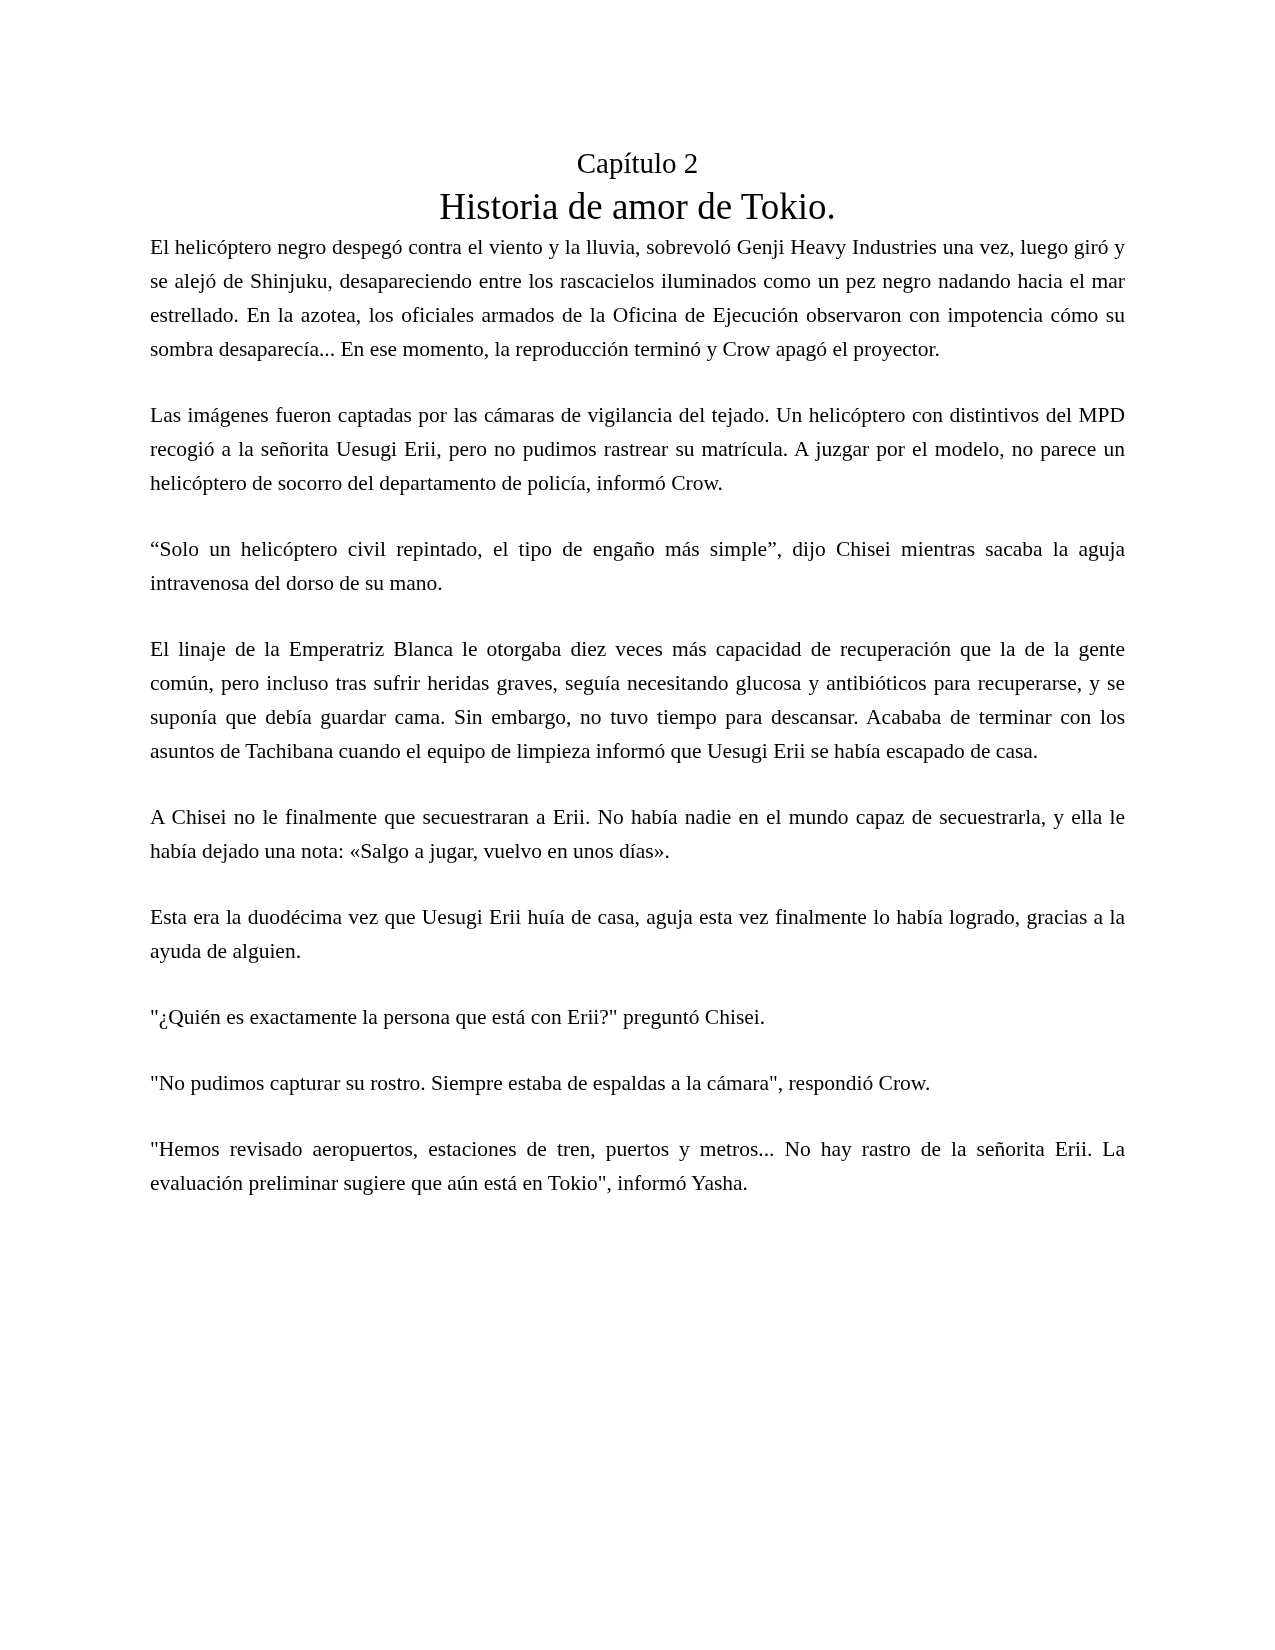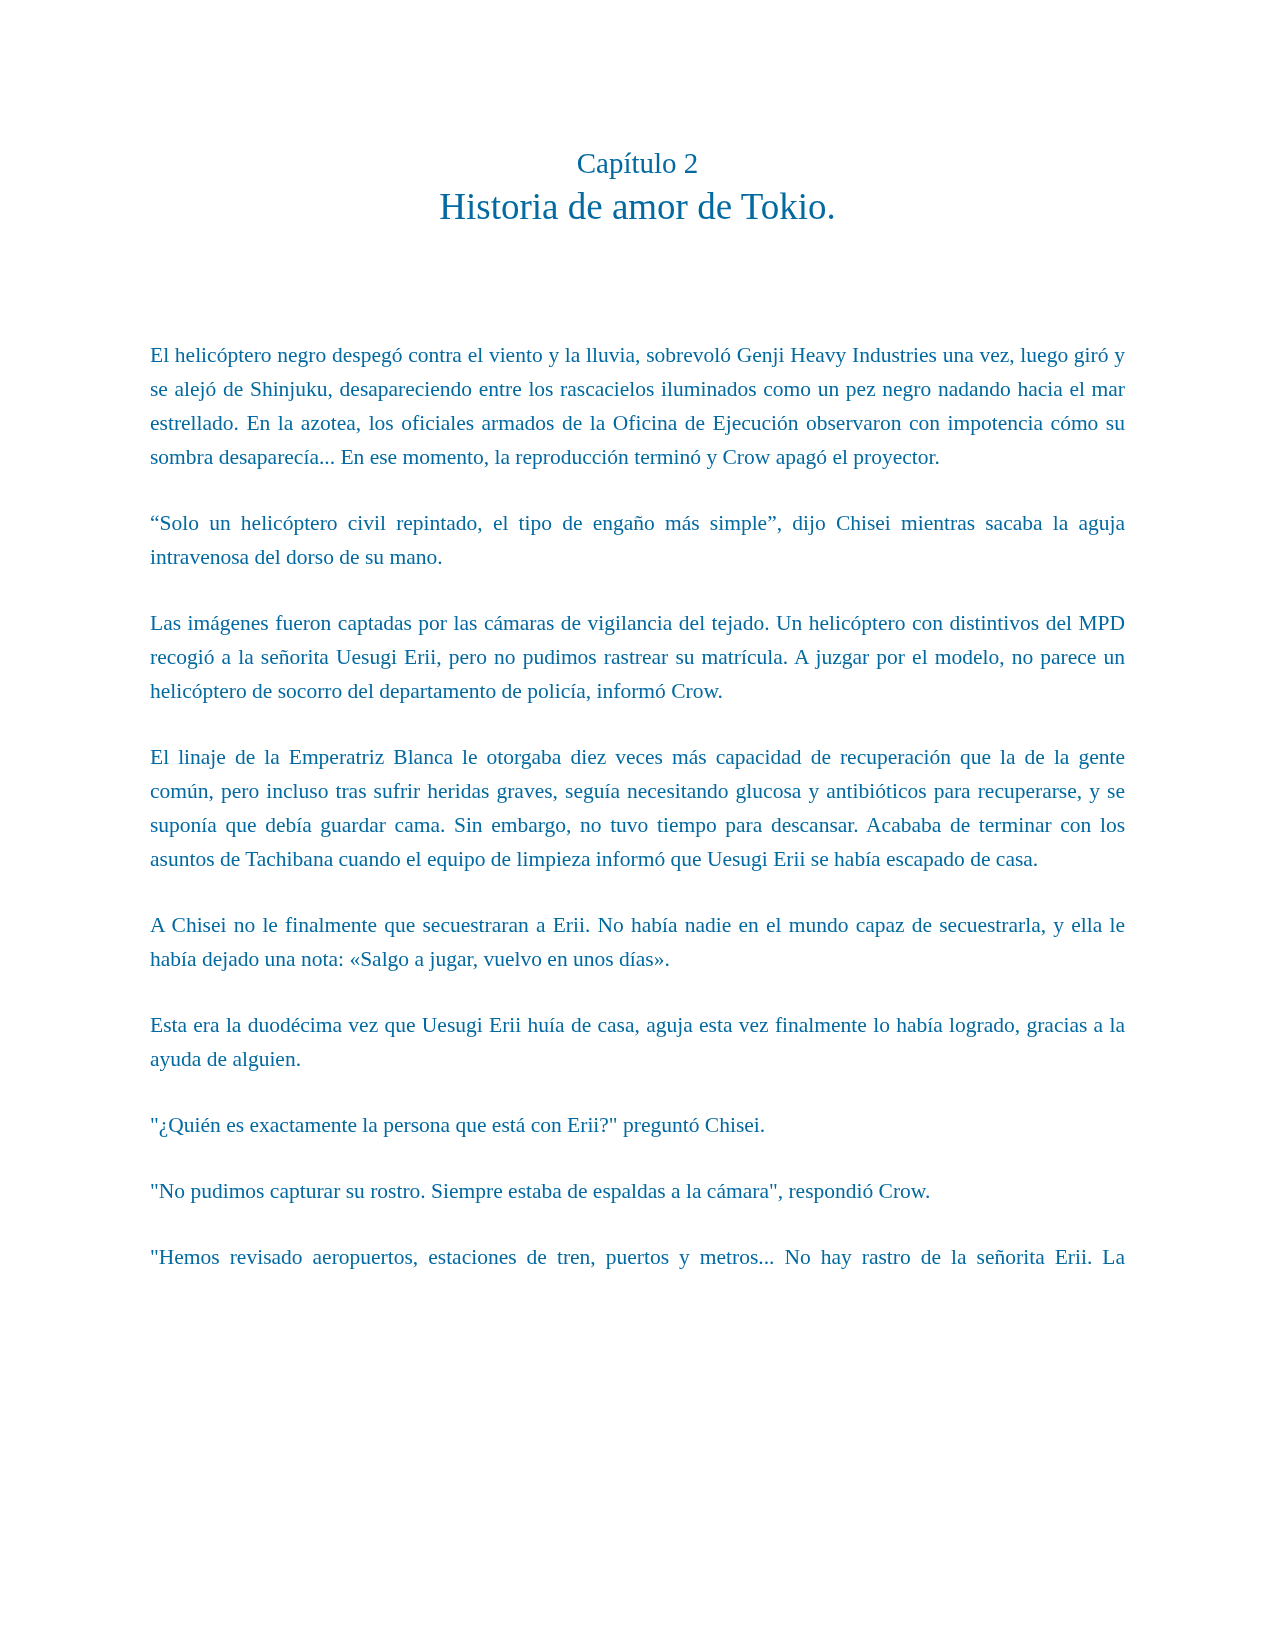--- a/index.html
+++ b/index.html
@@ -5,21 +5,21 @@
   html, body {
     margin: 0;
     padding: 0;
     background: #ffffff;
   }
   .page {
     position: relative;
     width: 1275px;
     height: 1282px;
     background: #ffffff;
-    color: #0369a1;
+    color: #000000;
     font-family: "Liberation Serif", "DejaVu Serif", serif;
     overflow: hidden;
   }
   .content {
     position: absolute;
     left: 150px;
     top: 142px;
     width: 975px;
   }
   .chapter-heading {
@@ -27,21 +27,20 @@
   }
   .chapter-number {
     font-size: 29px;
     line-height: 42px;
   }
   .chapter-title {
     font-size: 37px;
     line-height: 46px;
   }
   .body-text {
-    margin-top: 108px;
     font-size: 21.5px;
     line-height: 34px;
     text-align: justify;
     text-justify: inter-word;
   }
   .body-text p {
     margin: 0 0 32px 0;
   }
   .page-number {
     position: absolute;
@@ -57,22 +56,22 @@
 <body>
 
 <div class="page">
   <div class="content">
     <div class="chapter-heading">
       <div class="chapter-number">Capítulo 2</div>
       <div class="chapter-title">Historia de amor de Tokio.</div>
     </div>
     <div class="body-text">
       <p>El helicóptero negro despegó contra el viento y la lluvia, sobrevoló Genji Heavy Industries una vez, luego giró y se alejó de Shinjuku, desapareciendo entre los rascacielos iluminados como un pez negro nadando hacia el mar estrellado. En la azotea, los oficiales armados de la Oficina de Ejecución observaron con impotencia cómo su sombra desaparecía... En ese momento, la reproducción terminó y Crow apagó el proyector.</p>
+      <p>Las imágenes fueron captadas por las cámaras de vigilancia del tejado. Un helicóptero con distintivos del MPD recogió a la señorita Uesugi Erii, pero no pudimos rastrear su matrícula. A juzgar por el modelo, no parece un helicóptero de socorro del departamento de policía, informó Crow.</p>
       <p>“Solo un helicóptero civil repintado, el tipo de engaño más simple”, dijo Chisei mientras sacaba la aguja intravenosa del dorso de su mano.</p>
-      <p>Las imágenes fueron captadas por las cámaras de vigilancia del tejado. Un helicóptero con distintivos del MPD recogió a la señorita Uesugi Erii, pero no pudimos rastrear su matrícula. A juzgar por el modelo, no parece un helicóptero de socorro del departamento de policía, informó Crow.</p>
       <p>El linaje de la Emperatriz Blanca le otorgaba diez veces más capacidad de recuperación que la de la gente común, pero incluso tras sufrir heridas graves, seguía necesitando glucosa y antibióticos para recuperarse, y se suponía que debía guardar cama. Sin embargo, no tuvo tiempo para descansar. Acababa de terminar con los asuntos de Tachibana cuando el equipo de limpieza informó que Uesugi Erii se había escapado de casa.</p>
       <p>A Chisei no le finalmente que secuestraran a Erii. No había nadie en el mundo capaz de secuestrarla, y ella le había dejado una nota: «Salgo a jugar, vuelvo en unos días».</p>
       <p>Esta era la duodécima vez que Uesugi Erii huía de casa, aguja esta vez finalmente lo había logrado, gracias a la ayuda de alguien.</p>
       <p>"¿Quién es exactamente la persona que está con Erii?" preguntó Chisei.</p>
       <p>"No pudimos capturar su rostro. Siempre estaba de espaldas a la cámara", respondió Crow.</p>
       <p>"Hemos revisado aeropuertos, estaciones de tren, puertos y metros... No hay rastro de la señorita Erii. La evaluación preliminar sugiere que aún está en Tokio", informó Yasha.</p>
     </div>
   </div>
 </div>
 

